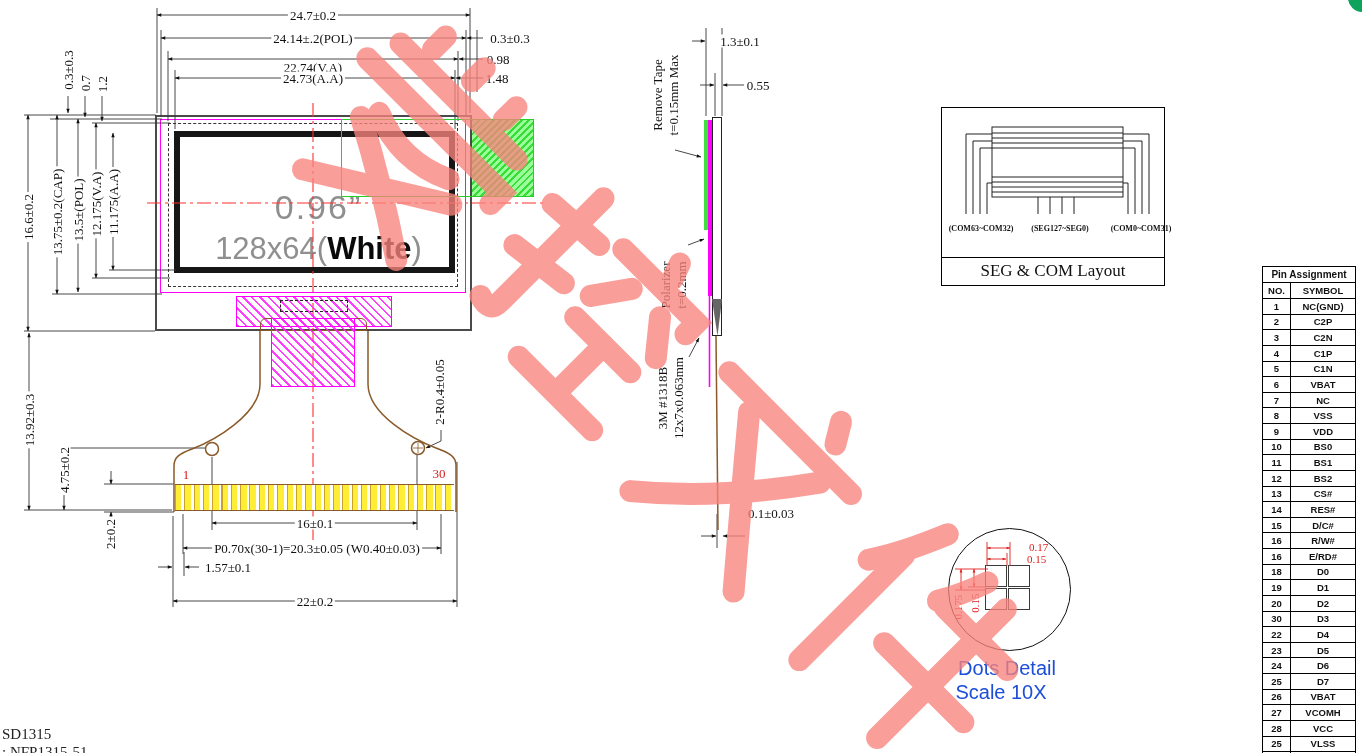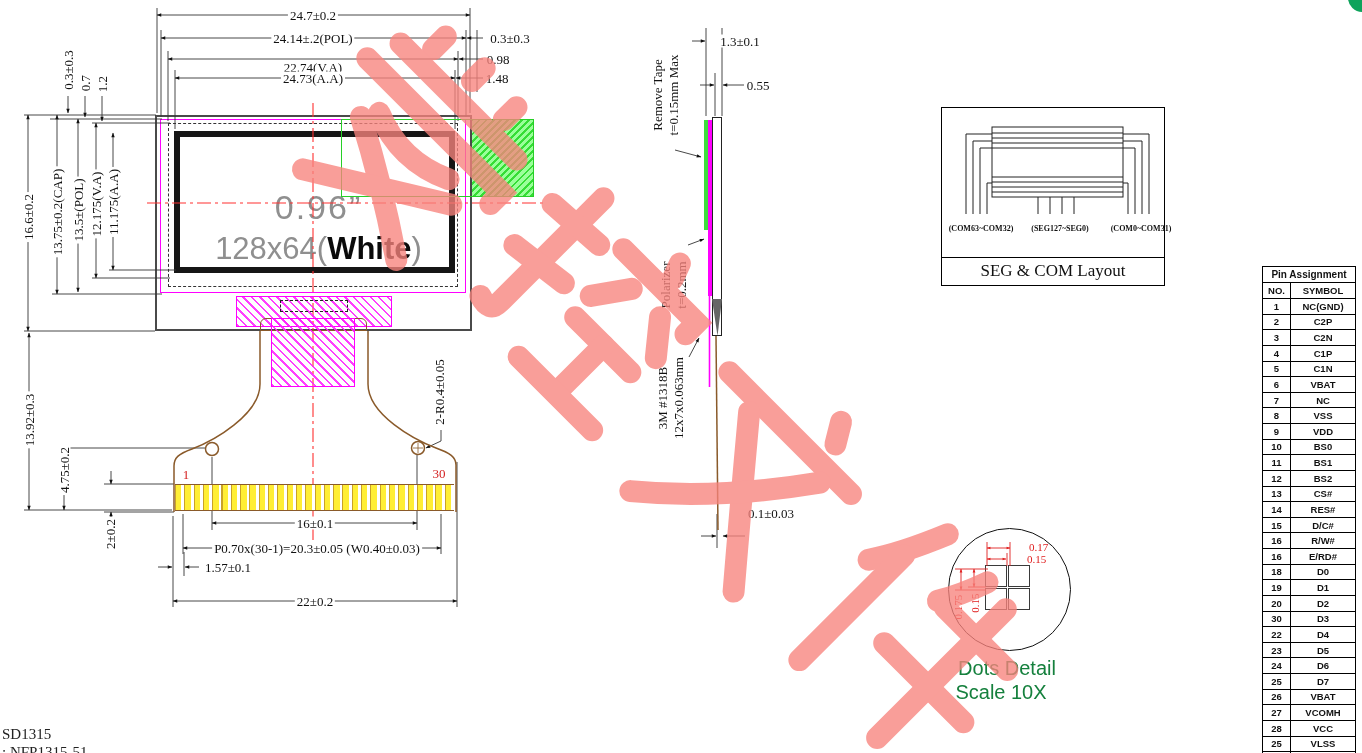--- a/index.html
+++ b/index.html
@@ -42,21 +42,21 @@
   .tape-strip{left:704px;top:120px;width:4px;height:110px;background:#3fe03f}
   .pol-strip{left:708px;top:120px;width:3.5px;height:176px;background:#f0f}
   .segbox{left:941px;top:107px;width:224px;height:179px;border:1.5px solid #000;background:#fff}
   .segbox .divider{position:absolute;left:-1px;right:-1px;top:149px;border-top:1.4px solid #000}
   .seglabel{position:absolute;transform:translate(-50%,-50%);font:bold 8px "Liberation Serif",serif;
             white-space:nowrap;z-index:5}
   .segcaption{position:absolute;transform:translate(-50%,-50%);font:17px "Liberation Serif",serif;z-index:5}
   .dotcircle{left:948px;top:528px;width:123px;height:123px;border:1.4px solid #111;border-radius:50%}
   .dot{position:absolute;width:20px;height:20px;border:1.7px solid #3a3a3a;background:#fff}
   .caption{position:absolute;transform:translate(-50%,-50%);font:20px "Liberation Sans",sans-serif;
-           color:#15803d;white-space:nowrap;z-index:5}
+           color:#1d4ed8;white-space:nowrap;z-index:5}
   .pintable{position:absolute;left:1262px;top:266px;width:92px;border:1.6px solid #000;
             background:#fff;z-index:5;font-family:"Liberation Sans",sans-serif}
   .pt-title{height:15px;display:flex;align-items:center;justify-content:center;
             font:600 10px "Liberation Sans",sans-serif}
   .pt-head{display:flex;height:15px;border-top:1px solid #000}
   .pt-row{display:flex;height:14.63px;border-top:1px solid #000}
   .pt-no{width:27px;border-right:1px solid #000;display:flex;align-items:center;justify-content:center;
          font:bold 9.5px "Liberation Sans",sans-serif}
   .pt-sym{flex:1;display:flex;align-items:center;justify-content:center;
           font:bold 9.5px "Liberation Sans",sans-serif}

